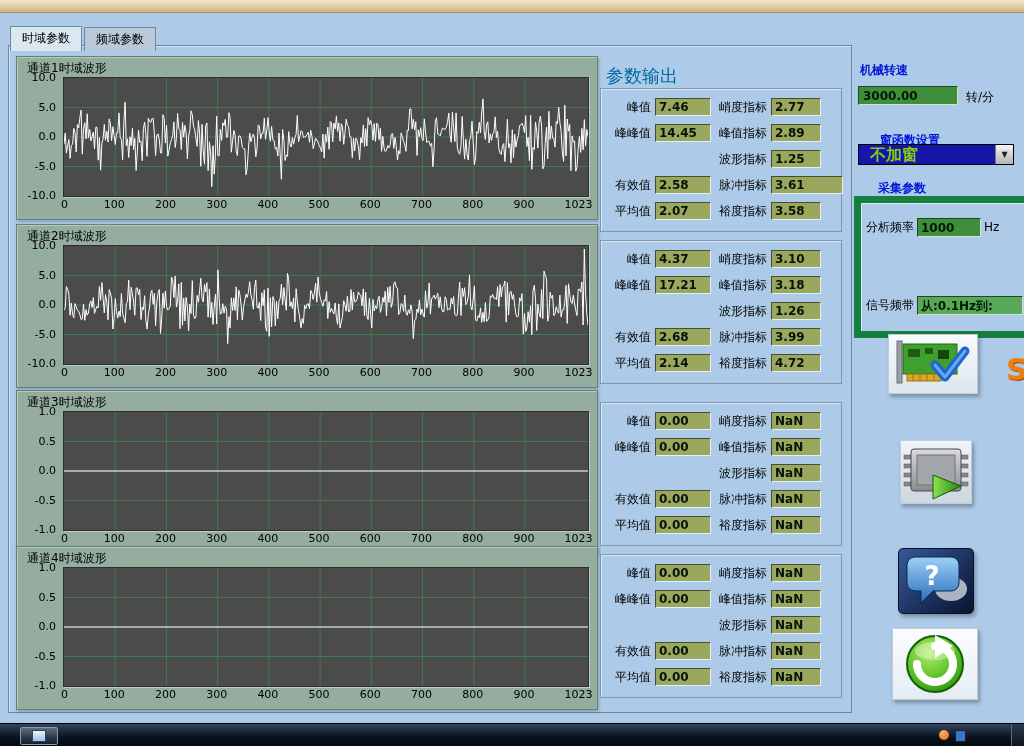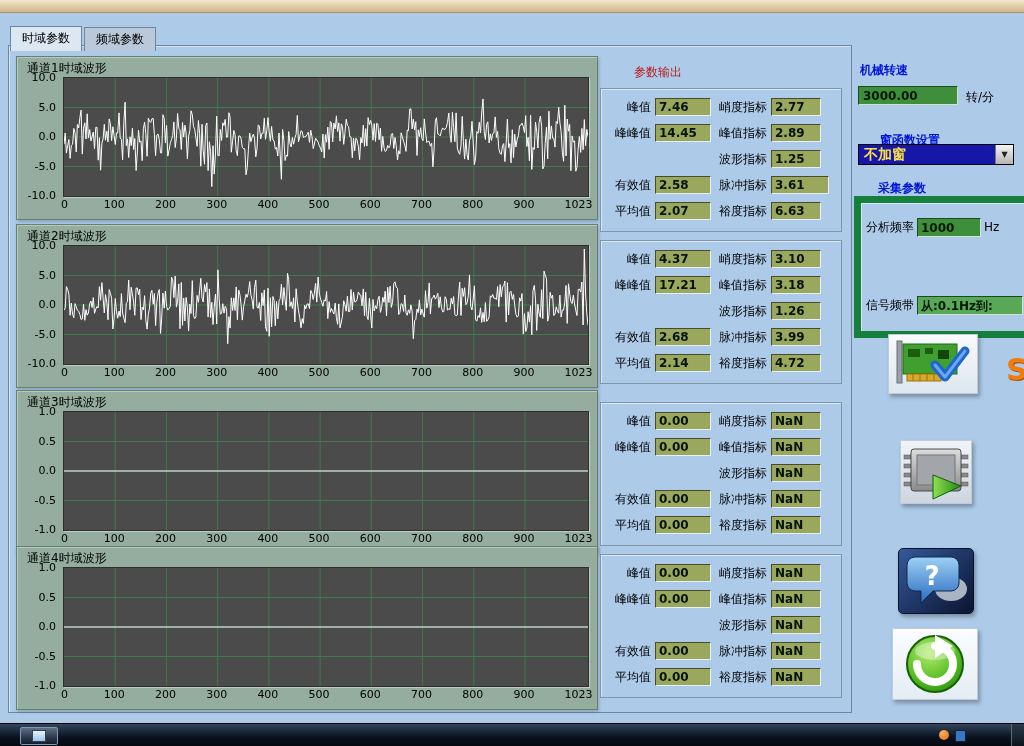--- a/index.html
+++ b/index.html
@@ -25,38 +25,38 @@
   .ytick{position:absolute;right:3px;width:40px;text-align:right;font-size:11px;color:#000;}
   .plot{position:absolute;left:46px;top:20px;width:524px;height:118px;background:var(--plot-bg,#4b4b4b);
     border:1px solid #2e2e2e;box-shadow:1px 1px 0 rgba(255,255,255,.4);}
   .plot svg{display:block;}
   .grid{stroke:var(--grid-green,#3f7a4a);stroke-width:1;}
   .wave{stroke:#fff;stroke-width:1;fill:none;}
   .xaxis{position:absolute;left:46px;top:141px;width:528px;height:16px;}
   .xtick{position:absolute;top:0;font-size:11px;color:#000;white-space:nowrap;}
 
   
-  .param-title{position:absolute;left:606px;top:64px;font-size:12px;color:#b91c1c;margin-left:28px;}
+  .param-title{position:absolute;left:606px;top:64px;font-size:18px;color:#0369a1;}
   .pgroup{position:absolute;left:600px;width:240px;height:142px;border:1px solid #7e95ab;
     box-shadow:inset 1px 1px 0 rgba(255,255,255,.55);}
   .prow{position:absolute;display:flex;align-items:center;gap:4px;height:20px;}
   .plabel{font-size:12px;color:#000;text-align:right;white-space:nowrap;}
   .pvalue{height:18px;line-height:17px;background:var(--value-box,#9aa85e);
     border:1px solid;border-color:#4a4a2e #e6eef6 #e6eef6 #4a4a2e;
     font-size:12px;font-weight:bold;color:#06130b;padding-left:3px;box-sizing:border-box;}
 
   
   .blue-label{position:absolute;color:var(--label-blue,#0014d8);font-size:12px;font-weight:bold;}
   .black-label{position:absolute;color:#000;font-size:12px;}
   .num-green{position:absolute;background:var(--numeric-green,#3f8e3b);border:1px solid;
     border-color:#1d4a1d #cfe3cf #cfe3cf #1d4a1d;font-size:12px;font-weight:bold;color:#031803;
     height:19px;line-height:18px;padding:0 4px;box-sizing:border-box;}
   .dropdown{position:absolute;left:858px;top:144px;width:156px;height:21px;
     background:var(--dropdown-navy,#1616a8);border:1px solid #000;display:flex;box-sizing:border-box;}
-  .dd-text{flex:1;color:#fde047;font-size:14px;font-weight:bold;line-height:19px;padding-left:5px;}
+  .dd-text{flex:1;color:#84cc16;font-size:16px;font-weight:bold;line-height:19px;padding-left:11px;}
   .dd-btn{width:17px;background:linear-gradient(#f4f4f4,#b4b4b4);border-left:1px solid #777;
     font-size:8px;line-height:19px;text-align:center;color:#222;}
   .acq-box{position:absolute;left:854px;top:196px;width:166px;height:128px;border:7px solid #15803d;
     box-shadow:inset 1px 1px 0 rgba(255,255,255,.55);}
   .acq-row{position:absolute;left:5px;width:158px;height:20px;display:flex;align-items:center;gap:3px;}
   .acq-label{font-size:12px;color:#000;white-space:nowrap;}
   .acq-value{height:19px;line-height:18px;background:var(--numeric-green,#3f8e3b);
     border:1px solid;border-color:#1d4a1d #cfe3cf #cfe3cf #1d4a1d;
     font-size:12px;font-weight:bold;color:#031803;padding:0 3px;box-sizing:border-box;}
   .acq-value.band{background:var(--band-green,#58a858);width:106px;}
@@ -284,25 +284,25 @@
       <div class="prow" style="top: 34px; left: 114px;">
         <span class="plabel" style="width: 52px;">峰值指标</span>
         <span class="pvalue" style="width: 50px;">2.89</span>
       </div>
       <div class="prow" style="top: 60px; left: 114px;">
         <span class="plabel" style="width: 52px;">波形指标</span>
         <span class="pvalue" style="width: 50px;">1.25</span>
       </div>
       <div class="prow" style="top: 86px; left: 114px;">
         <span class="plabel" style="width: 52px;">脉冲指标</span>
-        <span class="pvalue" style="width: 58px;">3.61</span>
+        <span class="pvalue" style="width: 72px;">3.61</span>
       </div>
       <div class="prow" style="top: 112px; left: 114px;">
         <span class="plabel" style="width: 52px;">裕度指标</span>
-        <span class="pvalue" style="width: 50px;">6.63</span>
+        <span class="pvalue" style="width: 50px;">3.58</span>
       </div>
     </div>
   <div class="pgroup" style="top:240px">
       <div class="prow" style="top: 8px; left: 4px;">
         <span class="plabel" style="width: 46px;">峰值</span>
         <span class="pvalue" style="width: 56px;">4.37</span>
       </div>
       <div class="prow" style="top: 34px; left: 4px;">
         <span class="plabel" style="width: 46px;">峰峰值</span>
         <span class="pvalue" style="width: 56px;">17.21</span>

